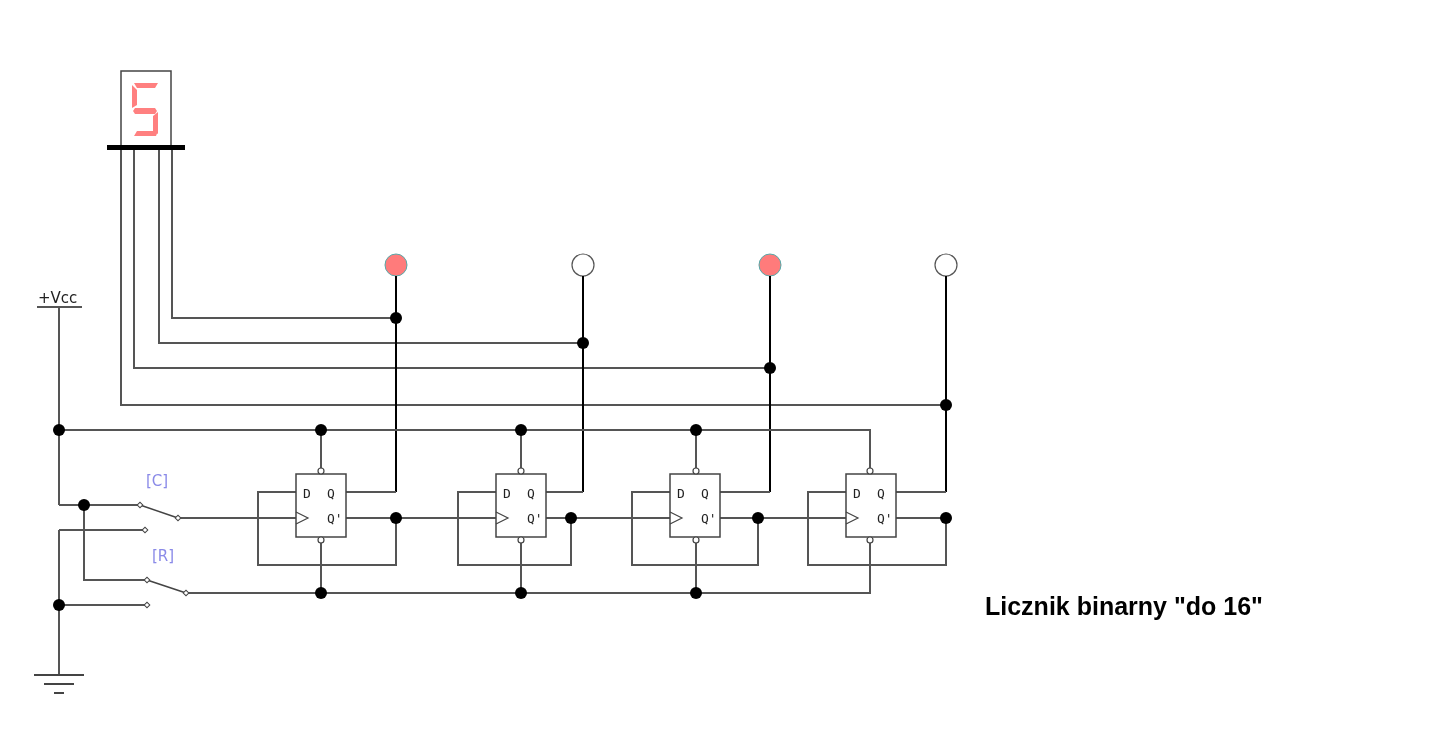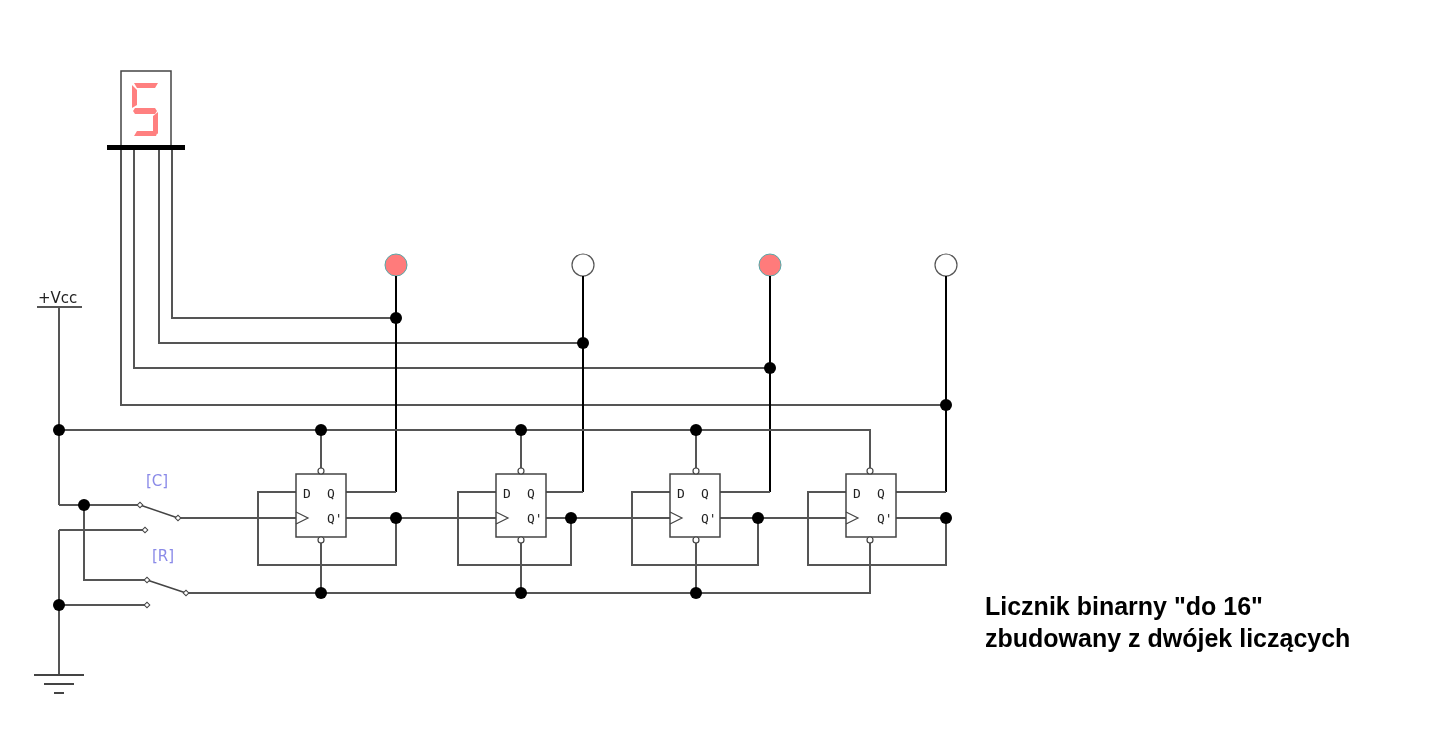--- a/index.html
+++ b/index.html
@@ -163,14 +163,13 @@
     <circle class="dot" cx="770" cy="368" r="6"></circle>
     <circle class="dot" cx="946" cy="405" r="6"></circle>
     <circle class="dot" cx="59" cy="430" r="6"></circle>
     <circle class="dot" cx="84" cy="505" r="6"></circle>
     <circle class="dot" cx="59" cy="605" r="6"></circle>
   </g>
 </svg>
 
 <div class="caption">
   <div>Licznik binarny "do 16"</div>
-  <div>zbudowany z dwójek liczących</div>
 </div>
 
 </body></html>

